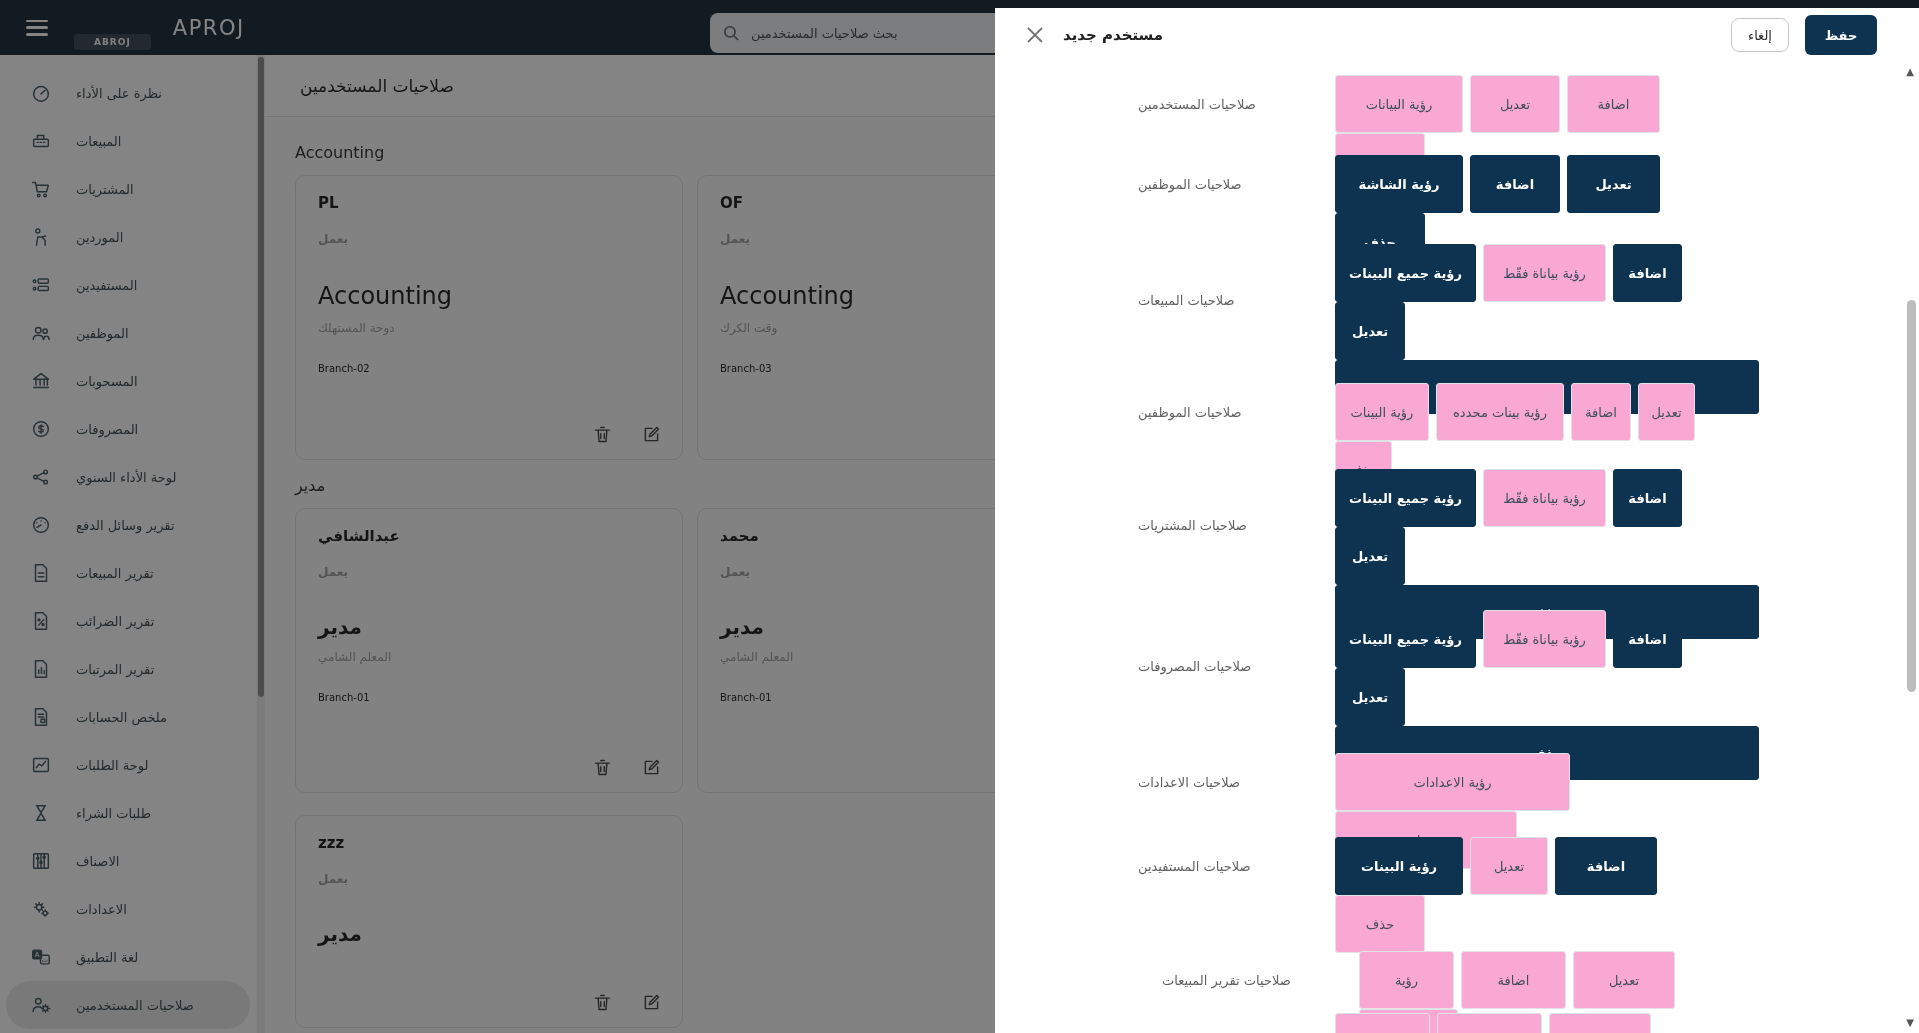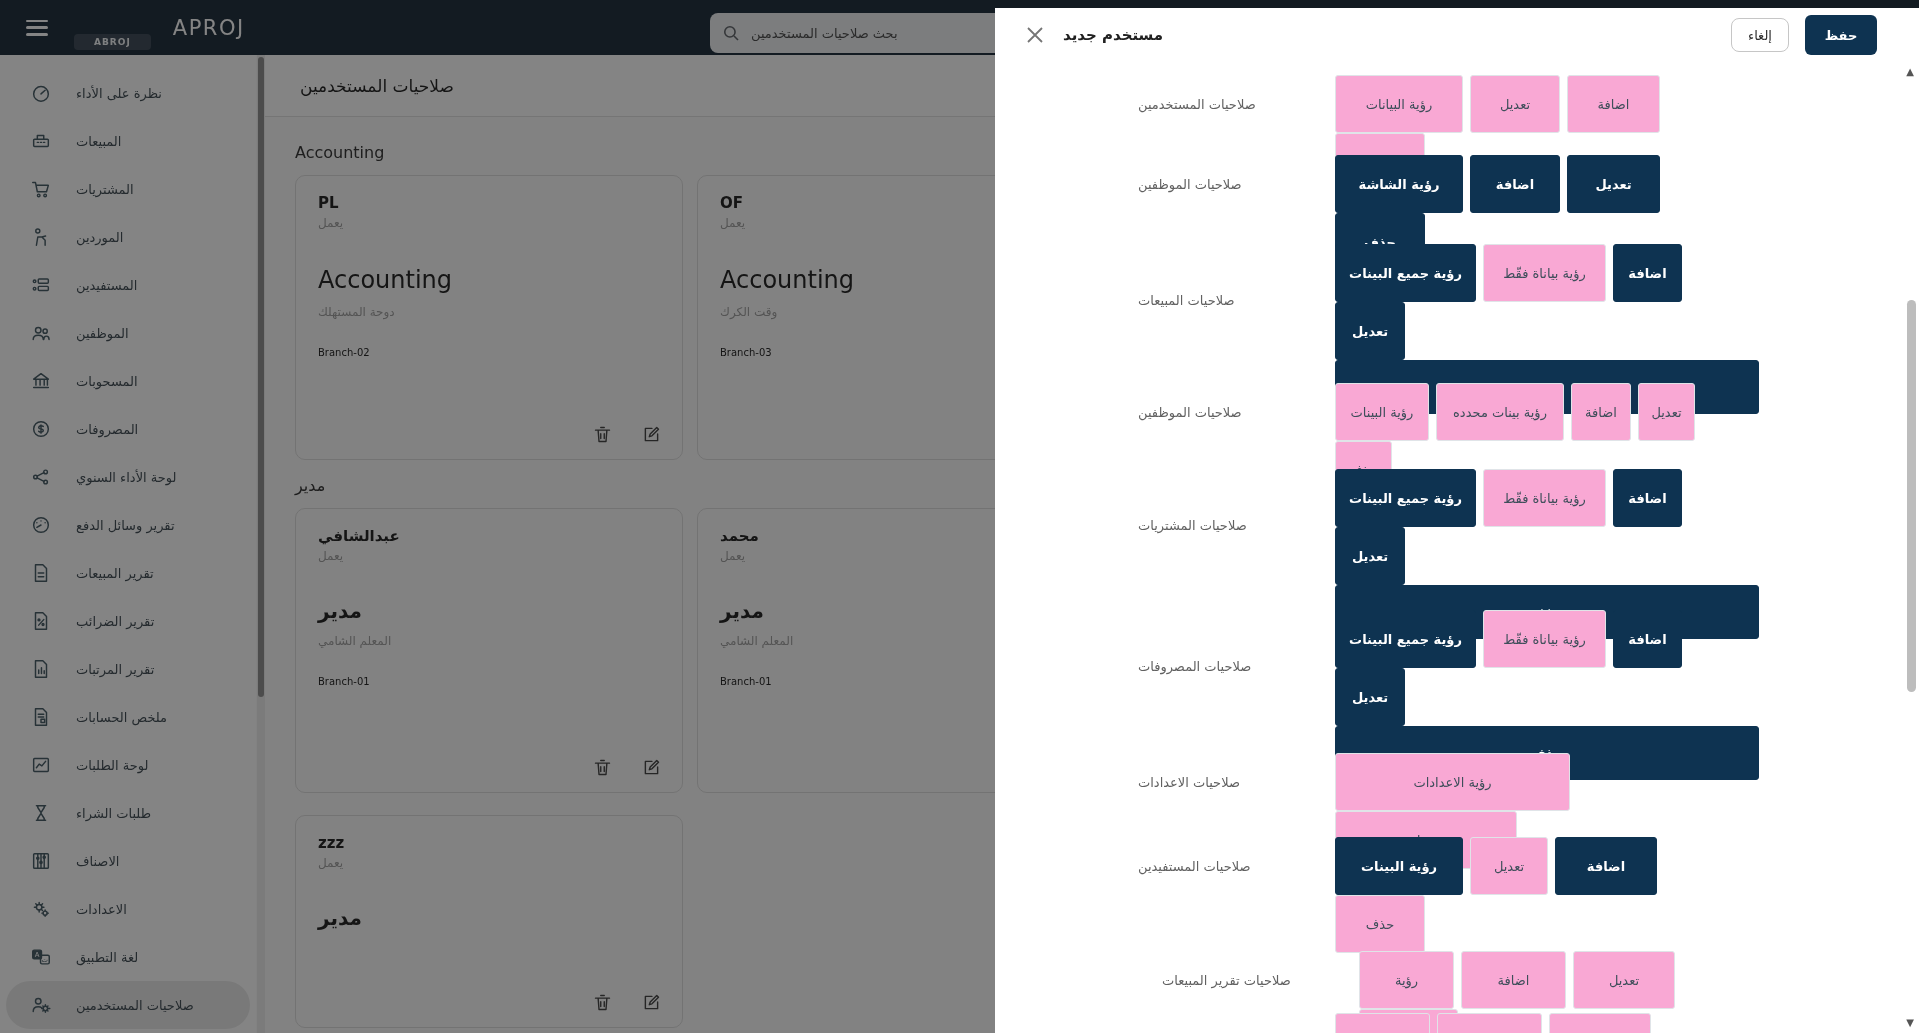--- a/index.html
+++ b/index.html
@@ -41,21 +41,21 @@
     border-bottom:1px solid #e0e0e0; display:flex; align-items:center; padding-left:35px;
     font-size:17px; color:#1f1f1f; }
   .content { position:absolute; left:265px; top:117px; right:0; bottom:0;
     background:#fafafa; padding:26px 0 0 30px; overflow:hidden; }
   .sec-title { font-size:16px; color:#333; height:20px; margin-bottom:12px; }
   .cards { display:flex; flex-wrap:wrap; width:800px; column-gap:14px; row-gap:22px; margin-bottom:16px; }
   .card { width:388px; height:285px; border:1px solid #dcdcdc; border-radius:10px;
     background:#fbfbfb; position:relative; padding:18px 22px; }
   .card.compact { height:213px; }
   .c-name { font-size:15px; font-weight:bold; color:#212121; }
-  .c-status { font-size:12px; color:#9e9e9e; margin-top:4px; }
+  .c-status { font-size:12px; color:#9e9e9e; margin-top:20px;font-weight:bold; }
   .c-role { margin-top:36px; color:#212121; }
   .c-role.lat { font-size:24px; font-weight:500; }
   .c-role.ar { font-size:20px; font-weight:bold; }
   .c-rolesub { font-size:12px; color:#9e9e9e; margin-top:11px; }
   .c-branch { margin-top:28px; font-size:10px; color:#212121; }
   .c-actions { position:absolute; right:20px; bottom:14px; display:flex; gap:28px; }
   .c-actions .abtn { width:21px; height:21px; cursor:pointer; }
 
   
   .scrim { position:absolute; inset:0; background:rgba(10,10,10,.5); z-index:100; }

